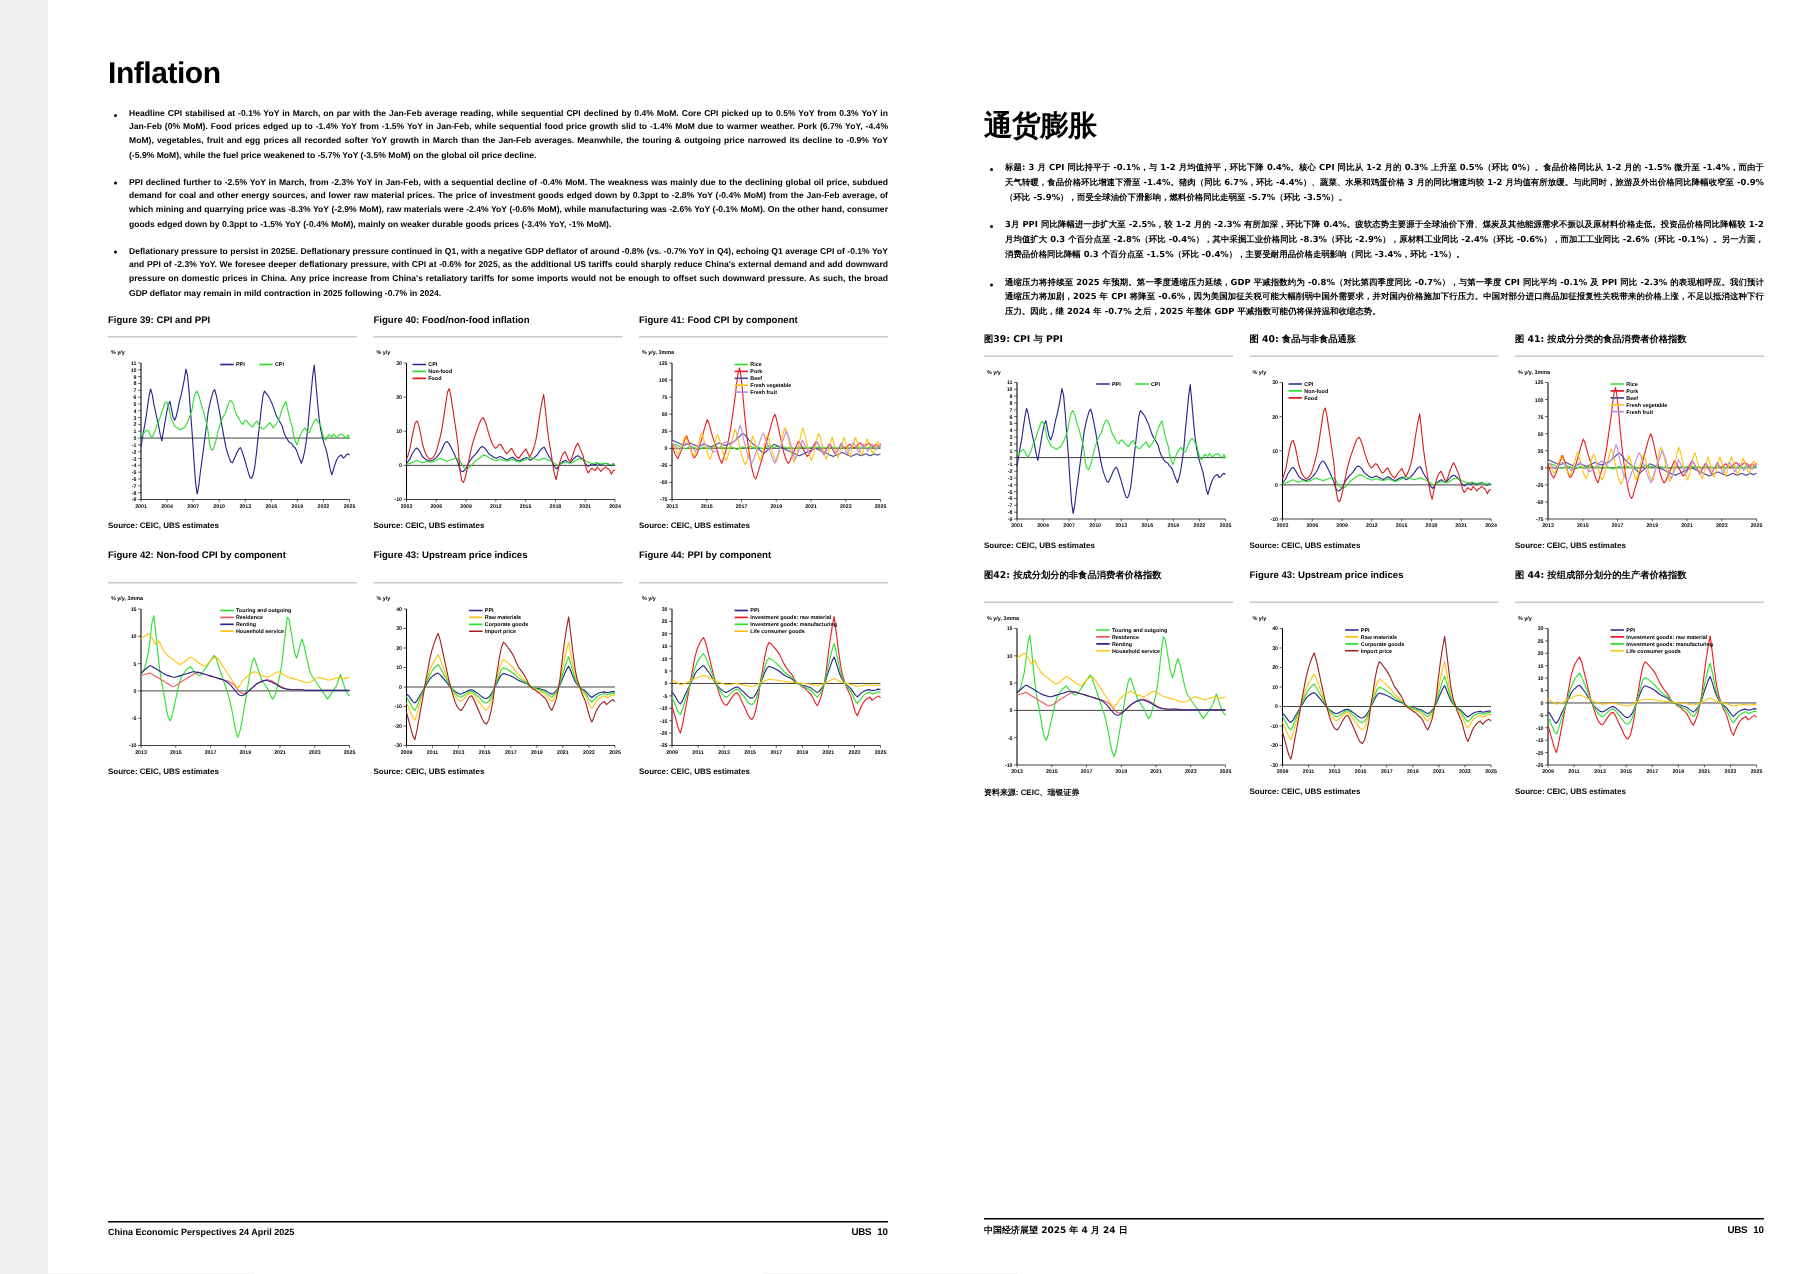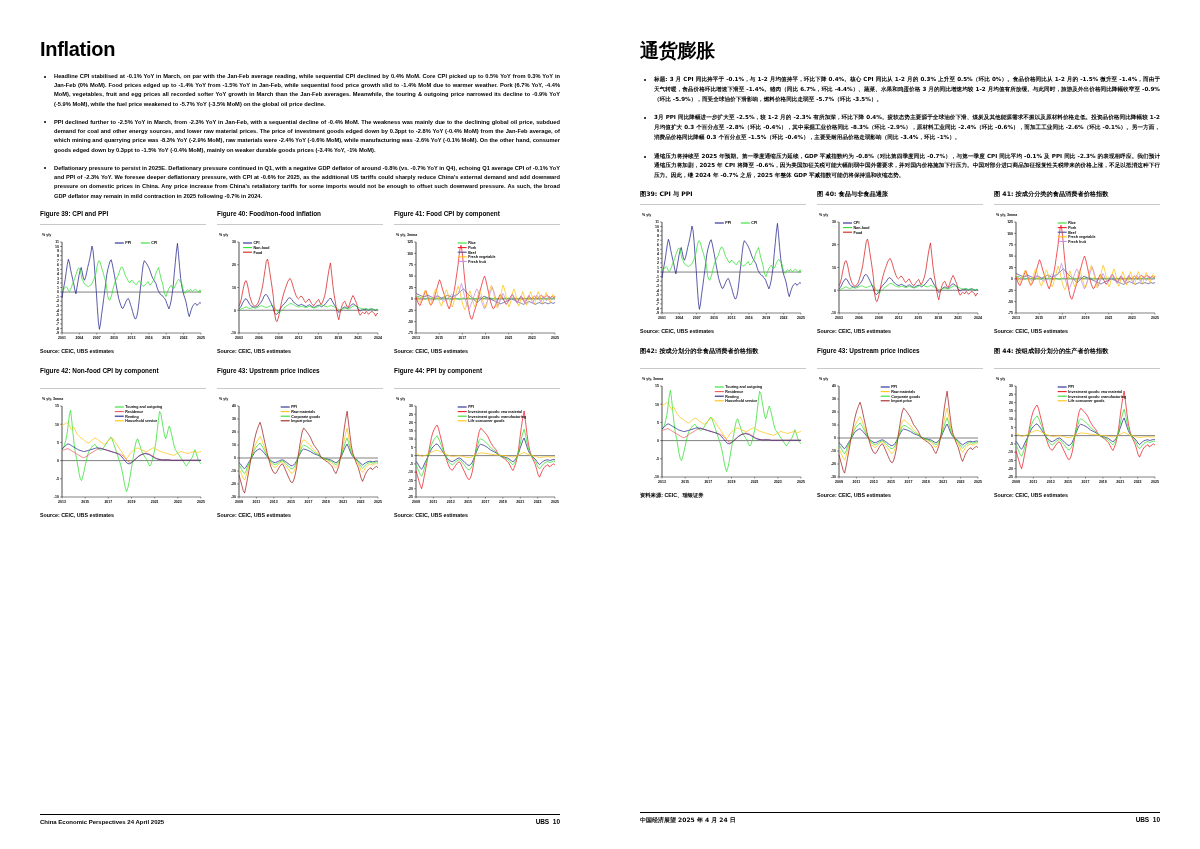--- a/index.html
+++ b/index.html
@@ -2,33 +2,33 @@
 <html><head>
 <meta charset="utf-8">
 <style>
   * { box-sizing: border-box; margin: 0; padding: 0; }
   html, body {
     width: 1200px; height: 849px;
     background: #f0f0f0;
     font-family: "Liberation Sans", sans-serif;
     overflow: hidden;
   }
-  .spread { position: relative; width: 1200px; height: 622px; display: flex; }
+  .spread { position: relative; width: 1200px; height: 622px; display: flex; padding-left: 32px; }
   .page {
     position: relative;
     width: 600px; height: 849px;
     background: #ffffff;
   }
   .page-inner { position: absolute; left: 40px; top: 38px; width: 520px; height: 780px; }
 
   h1.title {
     font-size: 20px; font-weight: bold; color: #000;
     letter-spacing: -0.3px; margin-bottom: 11px;
   }
-  h1.title.cn { font-family: "DejaVu Sans", sans-serif; font-size: 19px; }
+  h1.title.cn { font-family: "DejaVu Sans", sans-serif; font-size: 19px; margin-top: 33px; }
 
   ul.bullets { list-style: none; }
   ul.bullets li {
     position: relative;
     padding-left: 14px;
     margin-bottom: 9px;
     font-size: 5.7px;
     line-height: 1.62;
     text-align: justify;
     color: #000;

